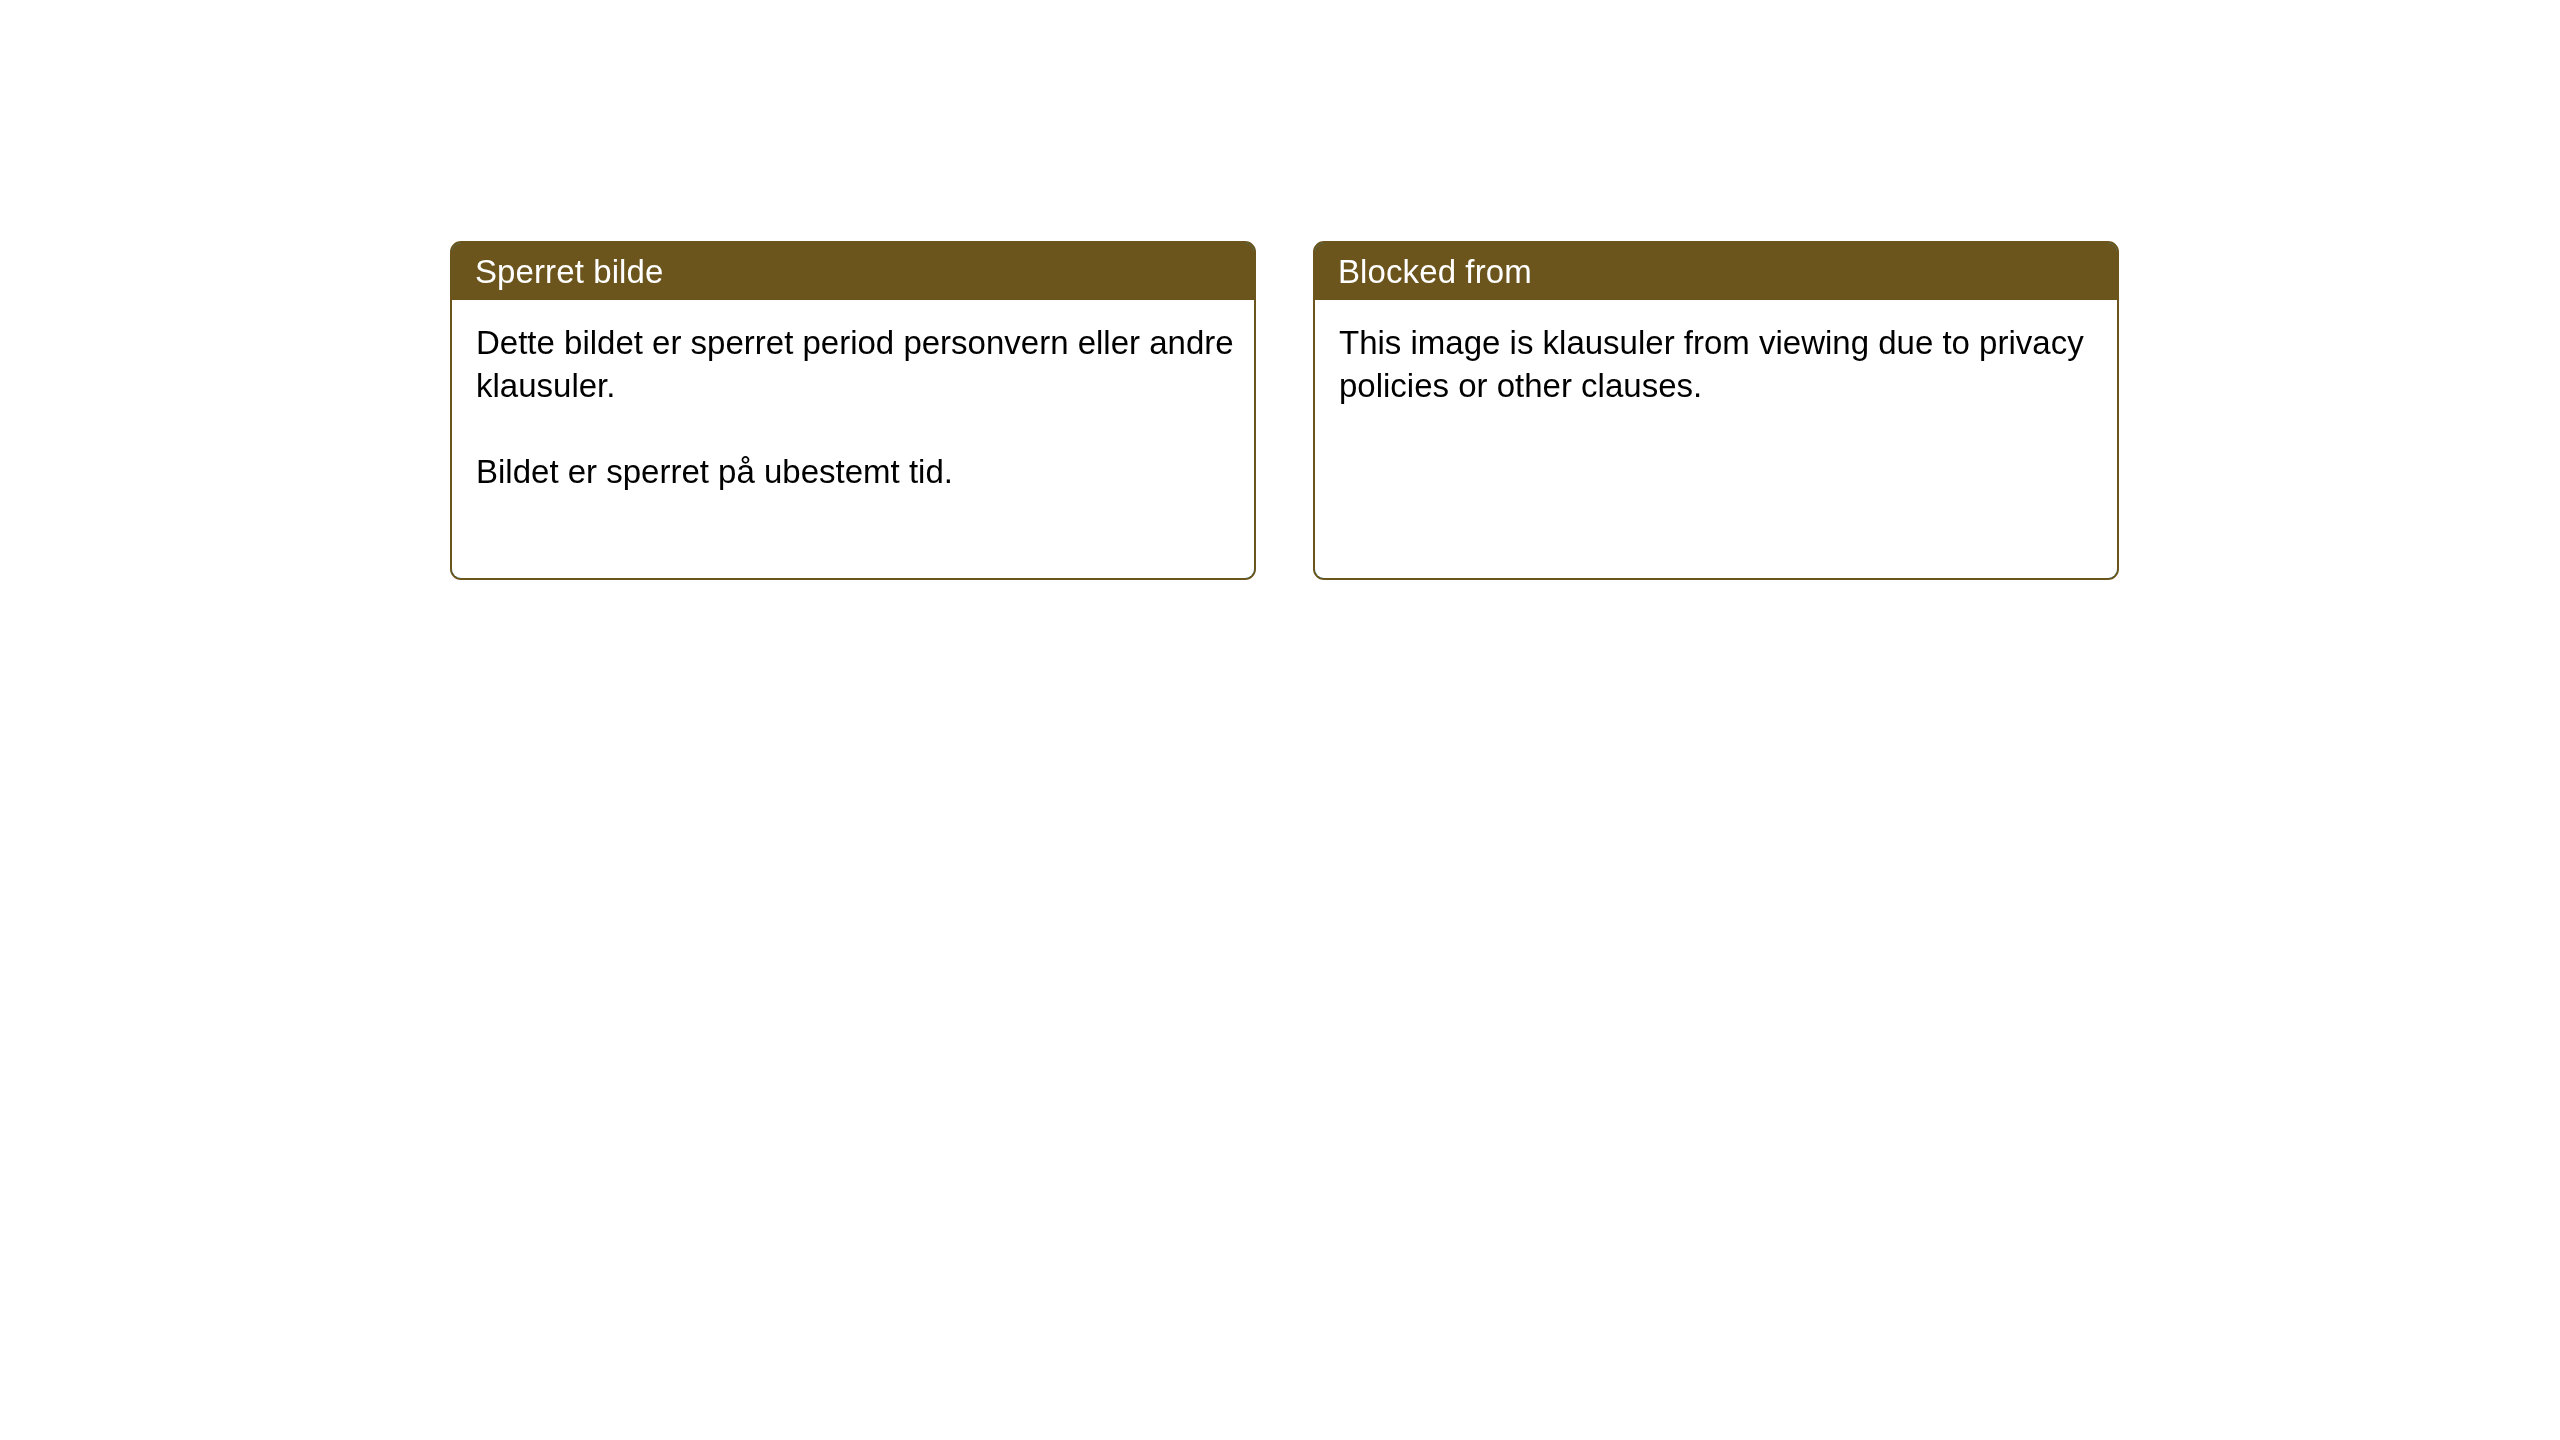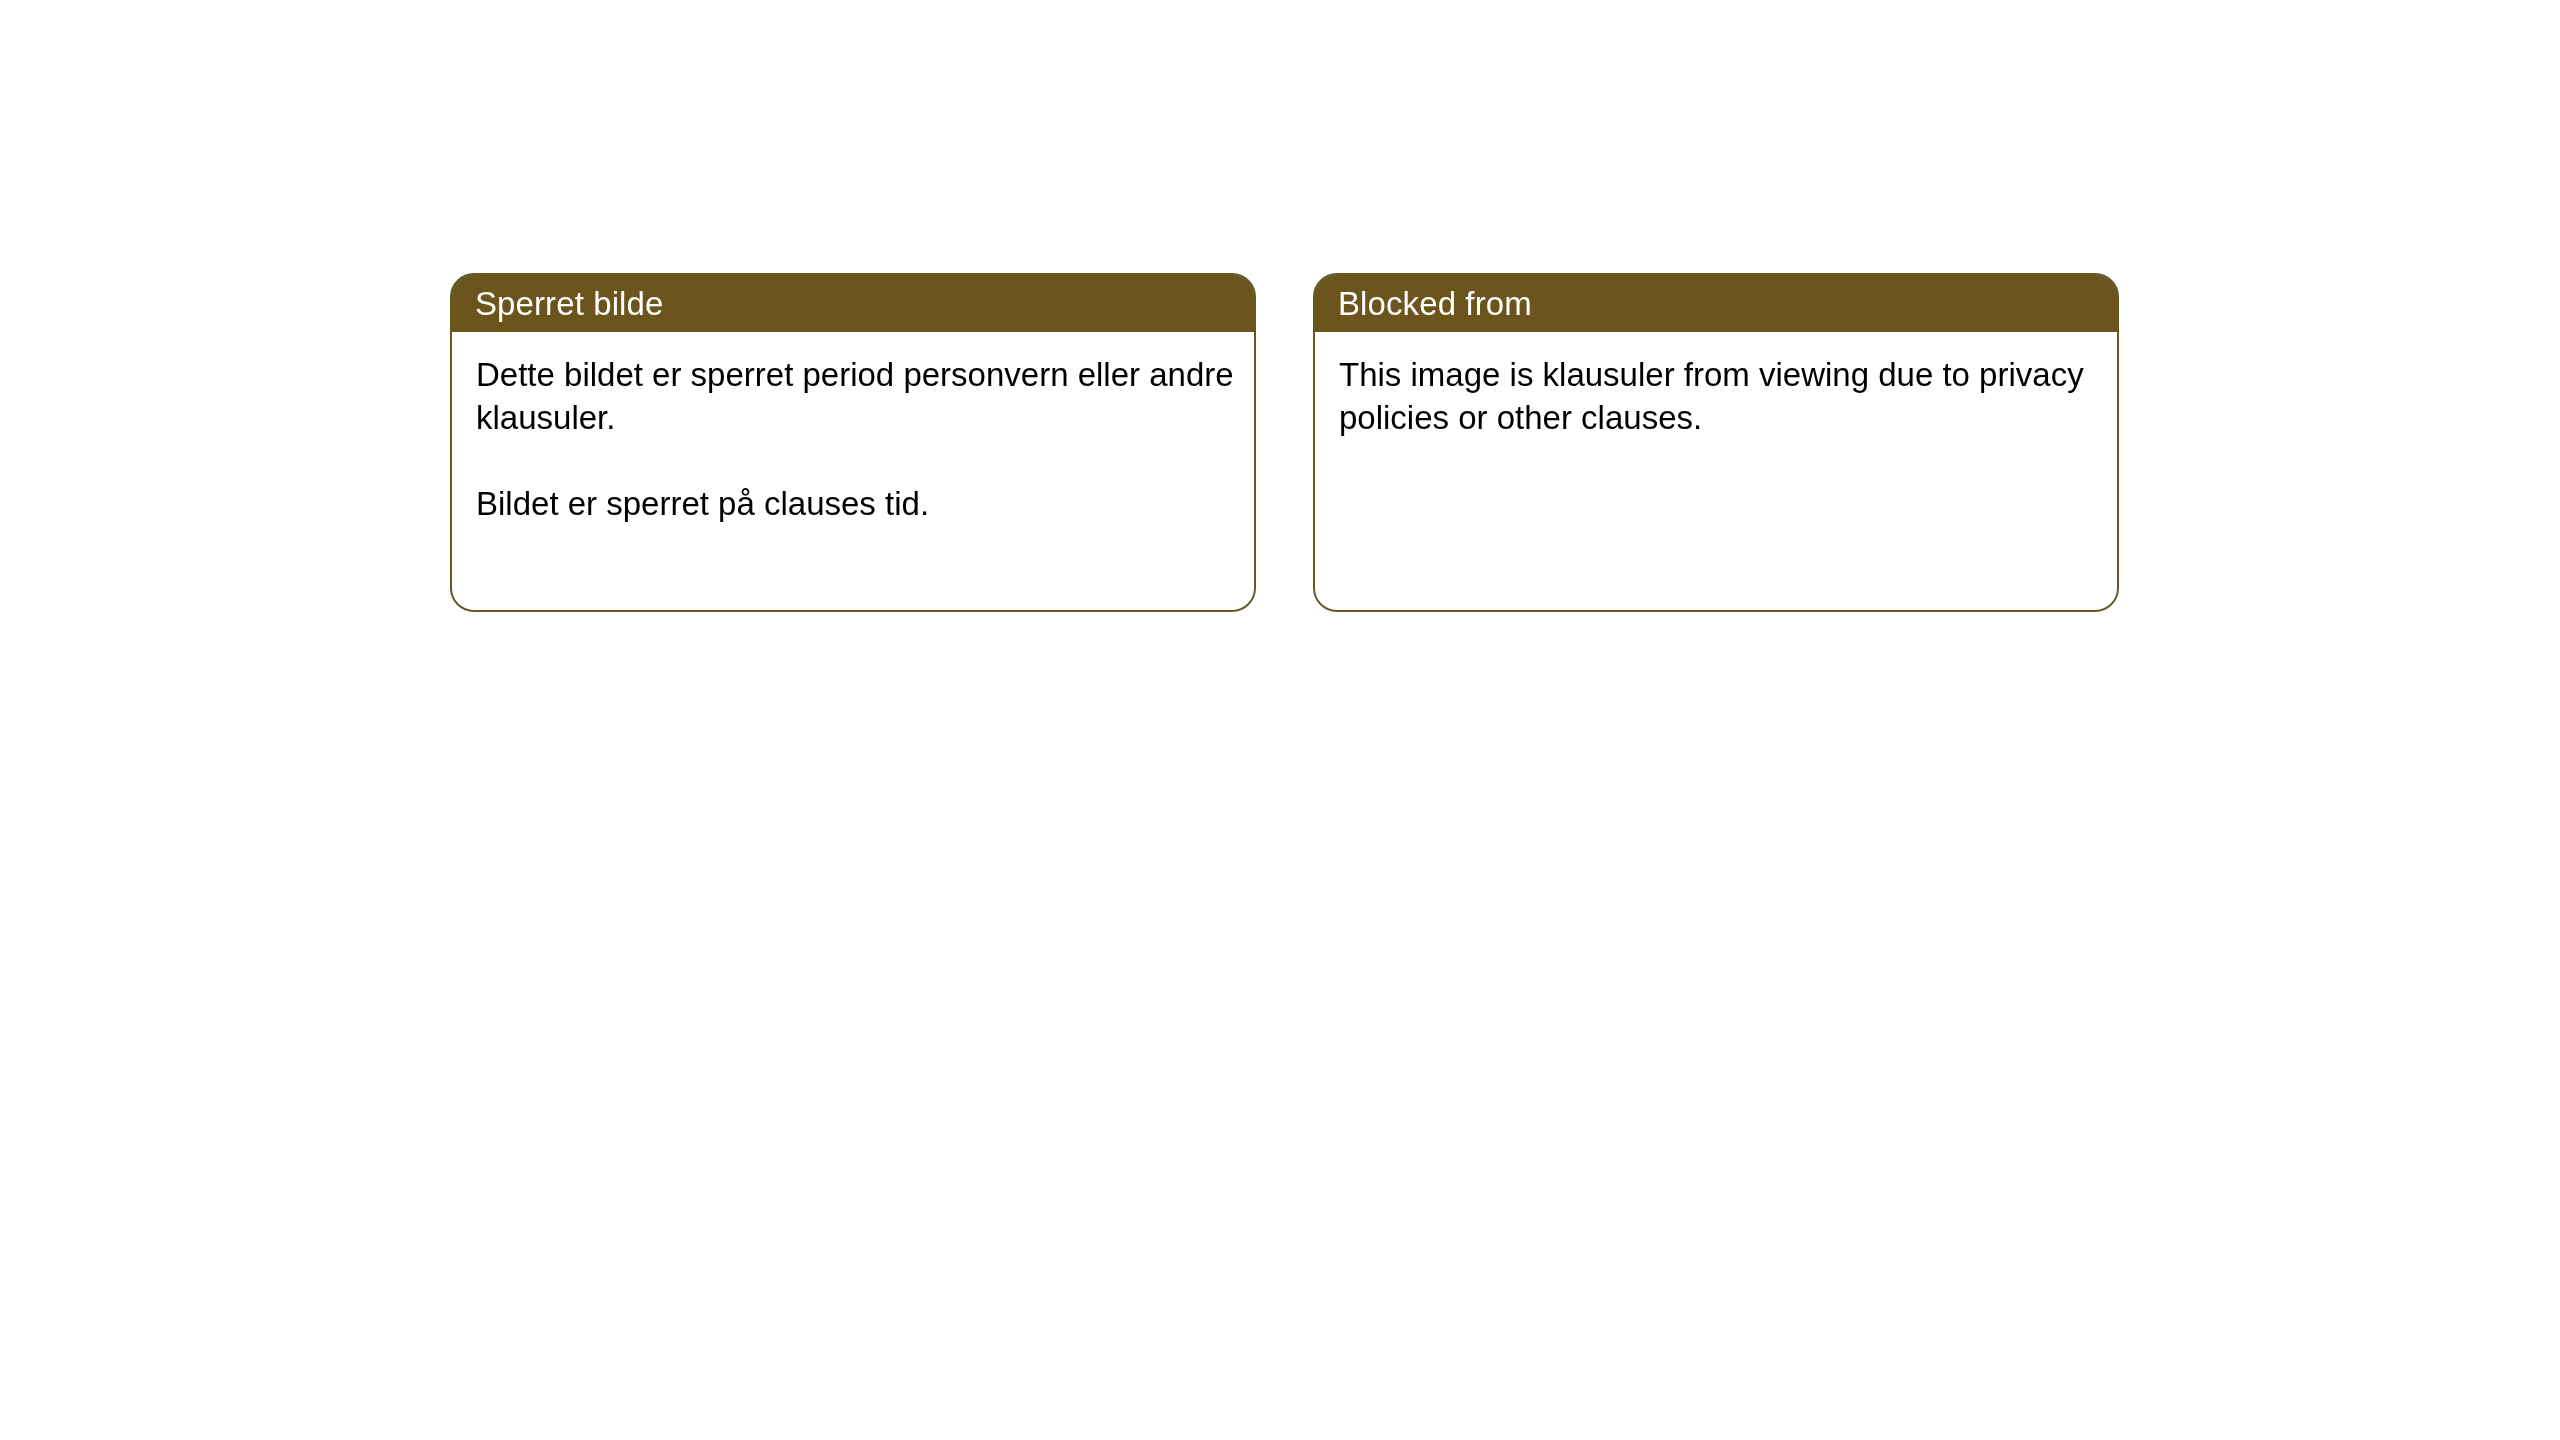--- a/index.html
+++ b/index.html
@@ -29,25 +29,24 @@
     align-items: flex-start;
     gap: 57px;
   }
 
   .card {
     width: 806px;
     height: 339px;
     box-sizing: border-box;
     background: #0ea5e9;
     border: 2px solid #6b551c;
-    border-radius: 24px;
+    border-radius: 11px;
     display: flex;
     flex-direction: column;
     overflow: hidden;
-    margin-top: 32px;
   }
 
   .card-header {
     background: #6b551c;
     height: 57px;
     min-height: 57px;
     box-sizing: border-box;
     display: flex;
     align-items: center;
     padding: 0 0 0 23px;
@@ -89,21 +88,21 @@
 
   <div class="cards-row">
 
     <div class="card">
       <div class="card-header">
         <span class="card-title">Sperret bilde</span>
       </div>
       <div class="card-body">
         <p class="body-paragraph">Dette bildet er sperret period personvern eller andre klausuler.</p>
         <div class="paragraph-gap"></div>
-        <p class="body-paragraph">Bildet er sperret på clauses tid.</p>
+        <p class="body-paragraph">Bildet er sperret på ubestemt tid.</p>
       </div>
     </div>
 
     <div class="card">
       <div class="card-header">
         <span class="card-title">Blocked from</span>
       </div>
       <div class="card-body">
         <p class="body-paragraph">This image is klausuler from viewing due to privacy policies or other clauses.</p>
         <div class="paragraph-gap"></div>

